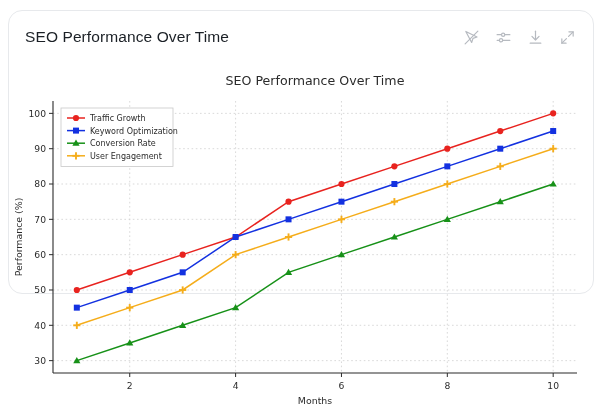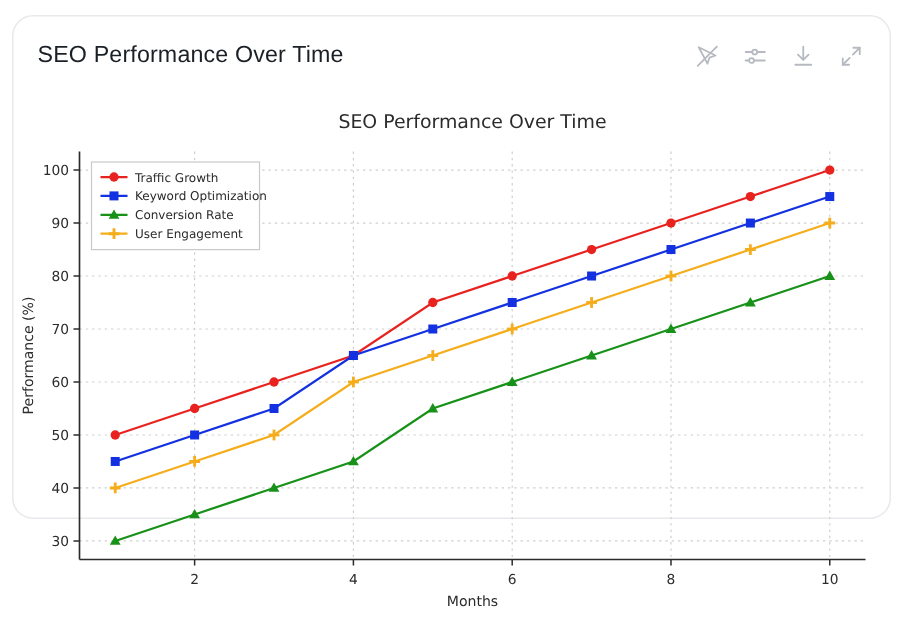--- a/index.html
+++ b/index.html
@@ -6,21 +6,21 @@
   html, body {
     margin: 0; padding: 0;
     width: 602px; height: 420px;
     background: #ffffff;
     font-family: "Liberation Sans", sans-serif;
     overflow: hidden;
   }
   #card {
     position: absolute;
     left: 8px; top: 10px;
-    width: 586px; height: 336px;
+    width: 586px; height: 284px;
     background: #ffffff;
     border: 1px solid #e7e9ec;
     border-radius: 14px;
   }
   #card-header {
     position: absolute;
     left: 0; top: 0;
     width: 100%; height: 52px;
     display: flex;
     align-items: center;

